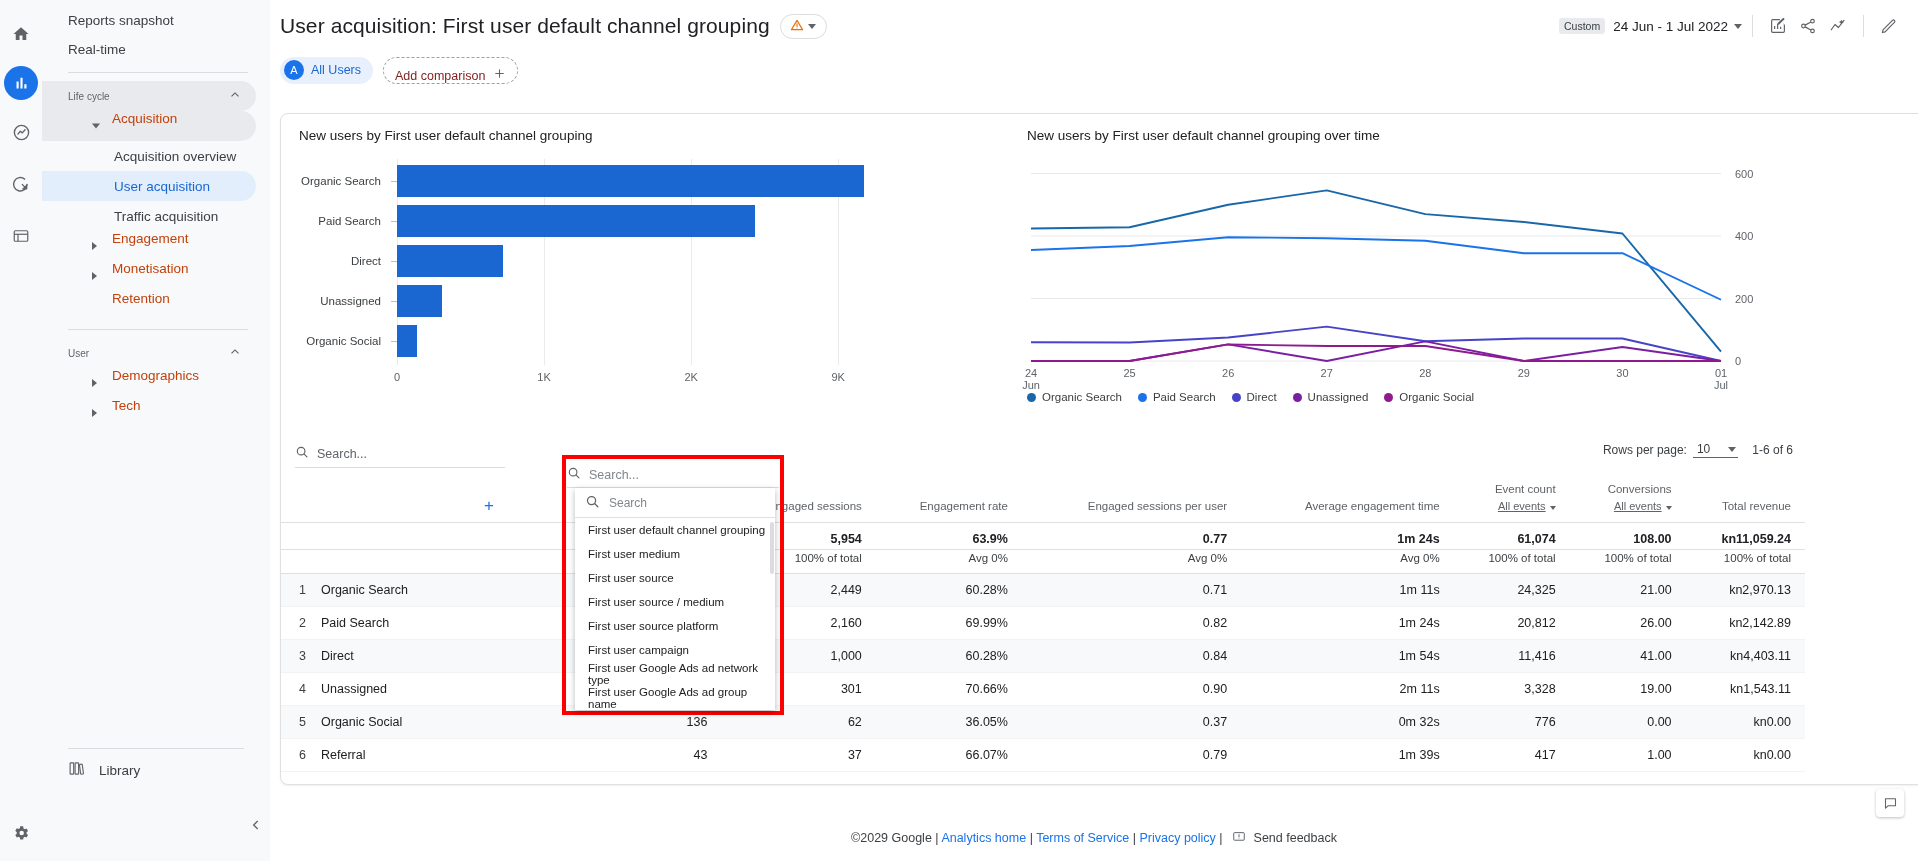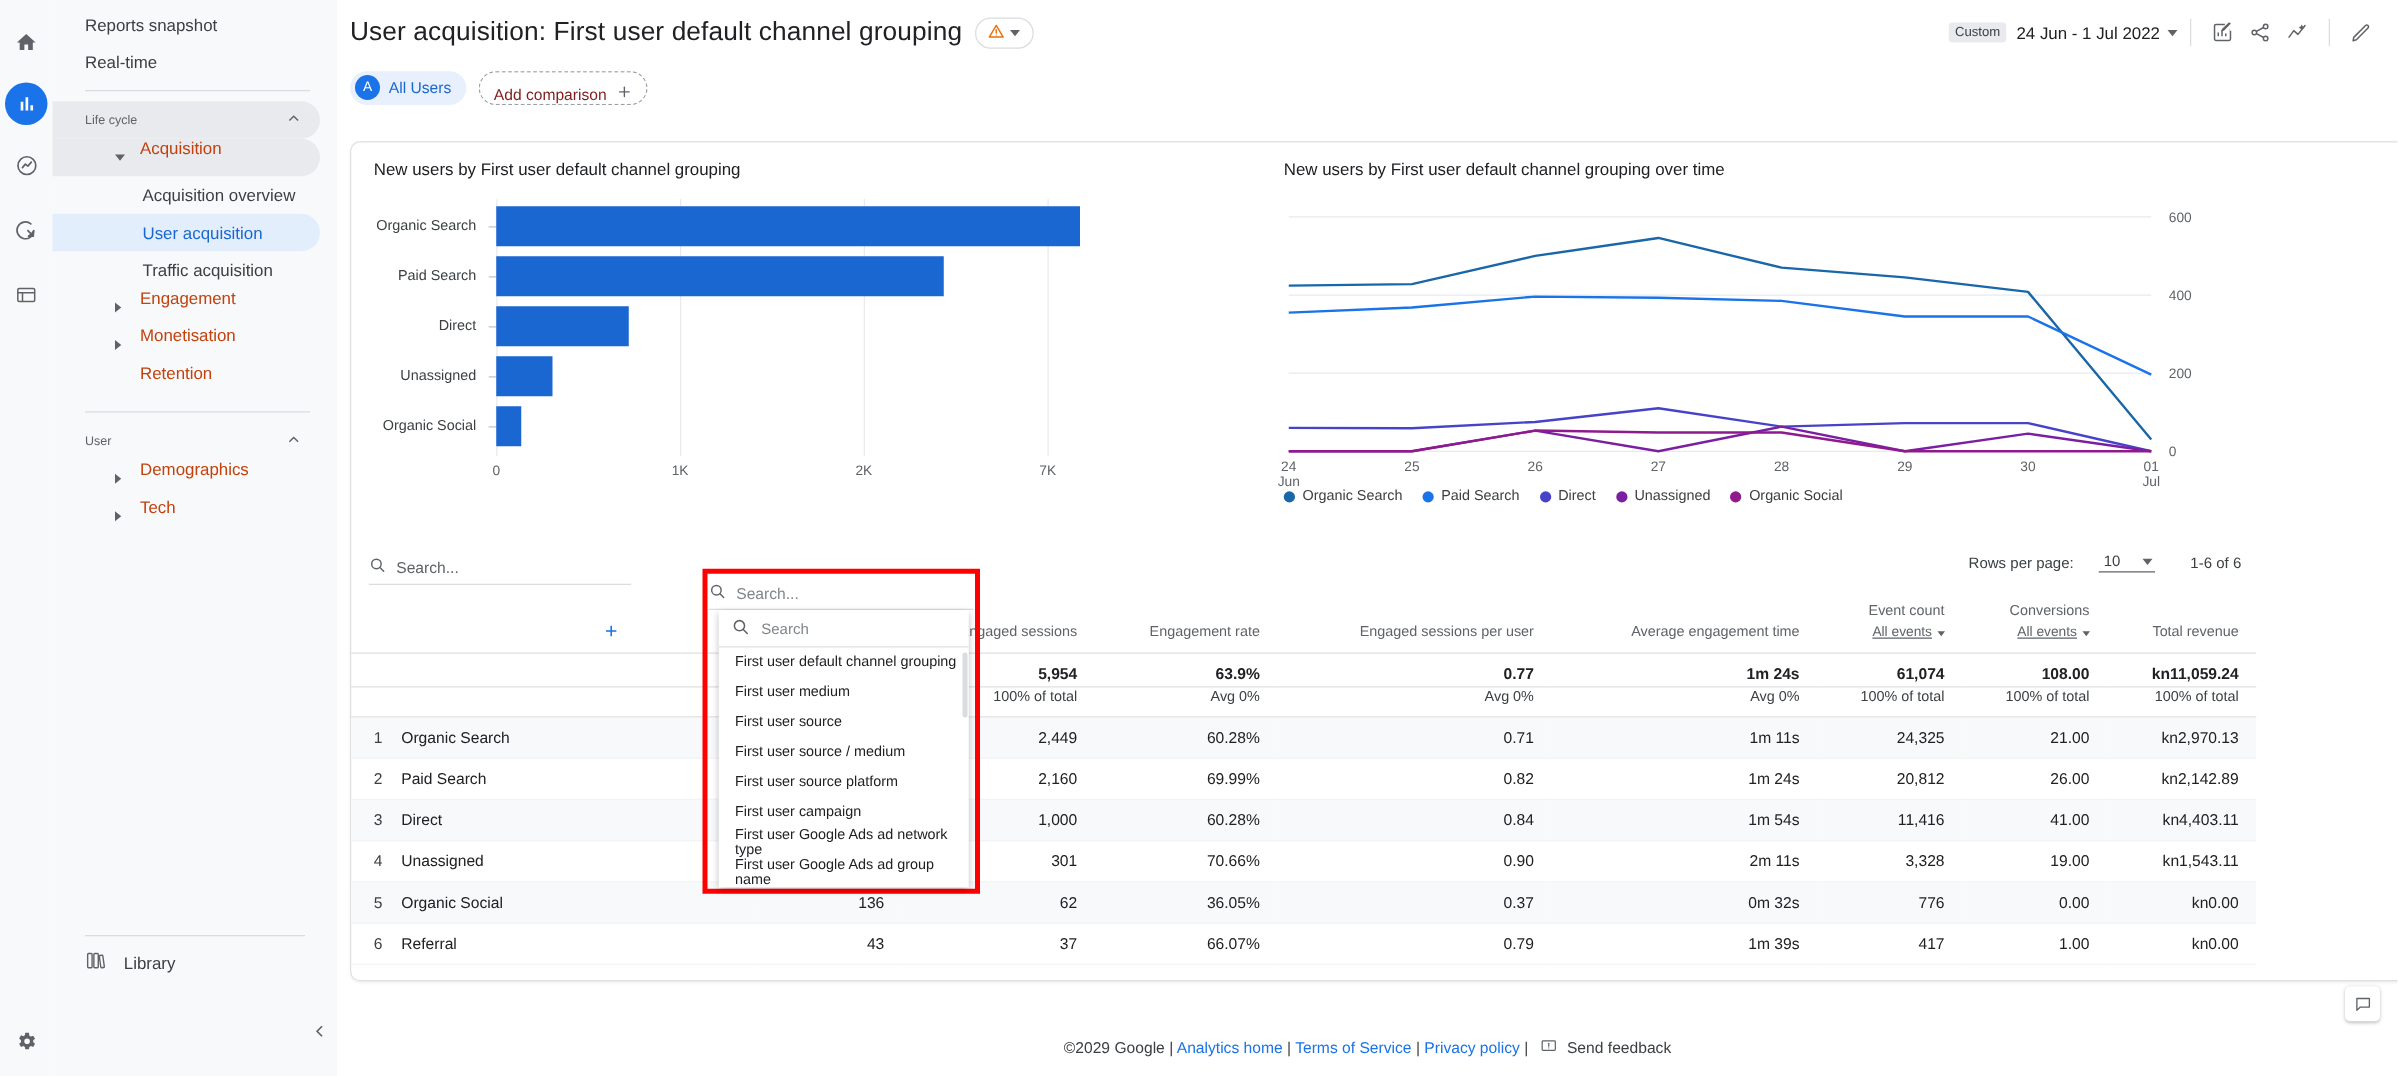--- a/index.html
+++ b/index.html
@@ -144,21 +144,21 @@
   
   .tbl-top {
     position:absolute; left:0; top: 320px; width: 1524px; height: 42px;
   }
   .tbl-search {
     position:absolute; left: 14px; top: 6px; width: 210px; height: 28px;
     display:flex; align-items:center; gap:8px; color:#5f6368; font-size:12.5px;
     border-bottom: 1px solid #dadce0;
   }
   .rows-per-page {
-    position:absolute; right: 12px; top: 8px; display:flex; align-items:center; gap:20px;
+    position:absolute; right: 12px; top: 8px; display:flex; align-items:center; gap:6px;
     font-size:12px; color:#3c4043;
   }
   .rpp-select { display:flex; align-items:center; gap: 18px; border-bottom:1px solid #5f6368; padding: 0 2px 1px 4px; cursor:pointer;}
   table.rpt { position:absolute; left: 0; top: 360px; width: 1524px; border-collapse: collapse; }
   table.rpt th {
     font-weight: 400; font-size: 11.5px; color:#5f6368; padding: 8px 14px 8px 0;
     vertical-align: bottom; text-align: right; border-bottom: 1px solid #e0e0e0;
     line-height: 15px;
   }
   table.rpt th.first { text-align:left; padding-left: 18px; }
@@ -409,21 +409,21 @@
       <div class="panelL">
         <div class="chart-title">New users by First user default channel grouping</div>
         <div class="bars-wrap" id="barsWrap">
             <div class="grid-v" style="left: 98px; height: 206px;"></div>
             <div class="xlab" style="left: 98px; top: 212px;">0</div>
             <div class="grid-v" style="left: 245.059px; height: 206px;"></div>
             <div class="xlab" style="left: 245.059px; top: 212px;">1K</div>
             <div class="grid-v" style="left: 392.118px; height: 206px;"></div>
             <div class="xlab" style="left: 392.118px; top: 212px;">2K</div>
             <div class="grid-v" style="left: 539.176px; height: 206px;"></div>
-            <div class="xlab" style="left: 539.176px; top: 212px;">7K</div>
+            <div class="xlab" style="left: 539.176px; top: 212px;">9K</div>
             <div class="bar-row" style="top: 6px;">
               <div class="bar-label">Organic Search</div>
               <div class="bar-tick"></div>
               <div class="bar-fill" style="width: 466.618px; background: rgb(26, 103, 210);"></div>
             </div>
             <div class="bar-row" style="top: 46px;">
               <div class="bar-label">Paid Search</div>
               <div class="bar-tick"></div>
               <div class="bar-fill" style="width: 357.5px; background: rgb(26, 103, 210);"></div>
             </div>

